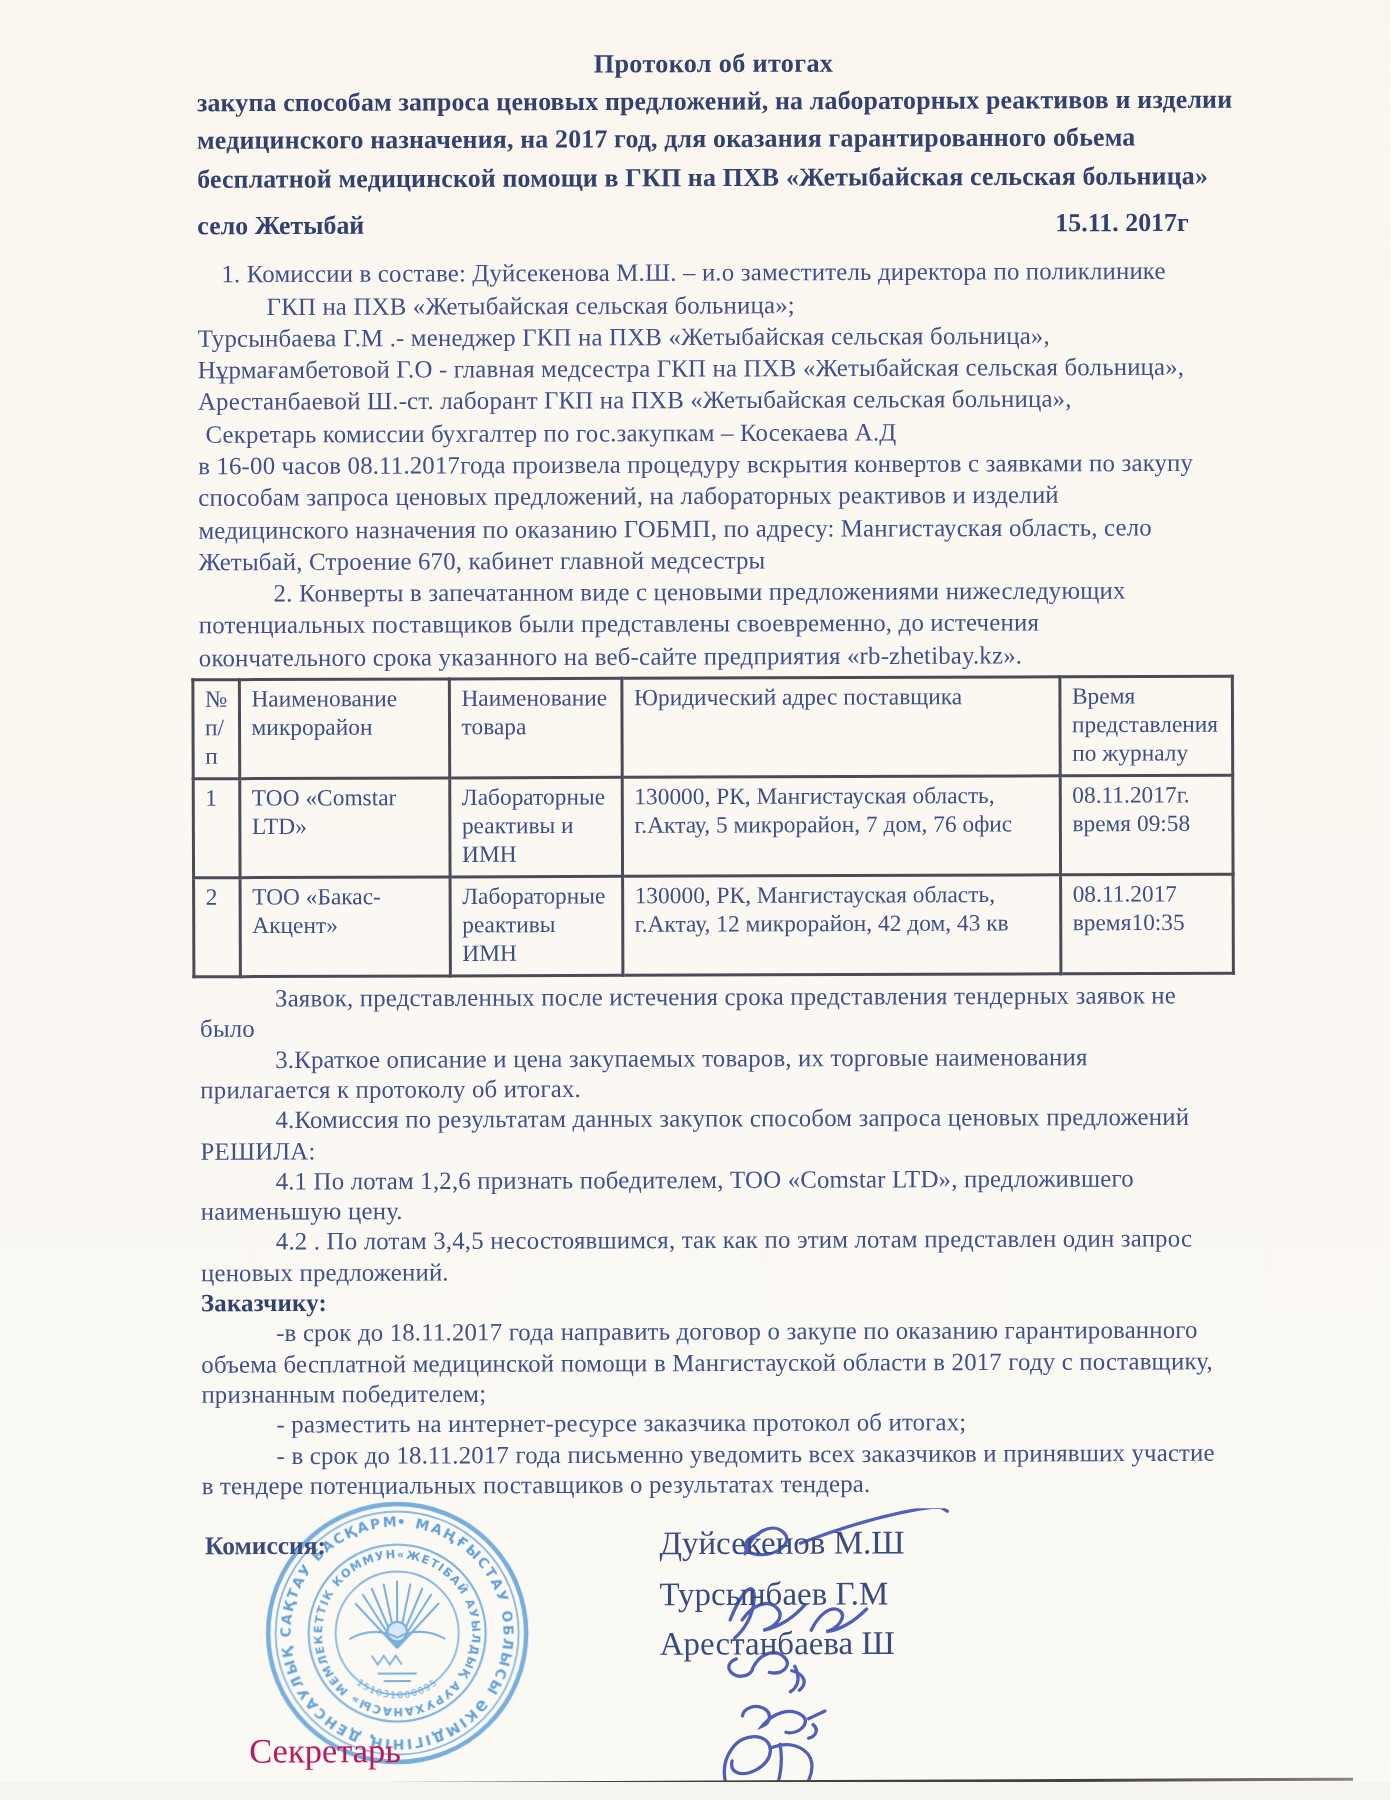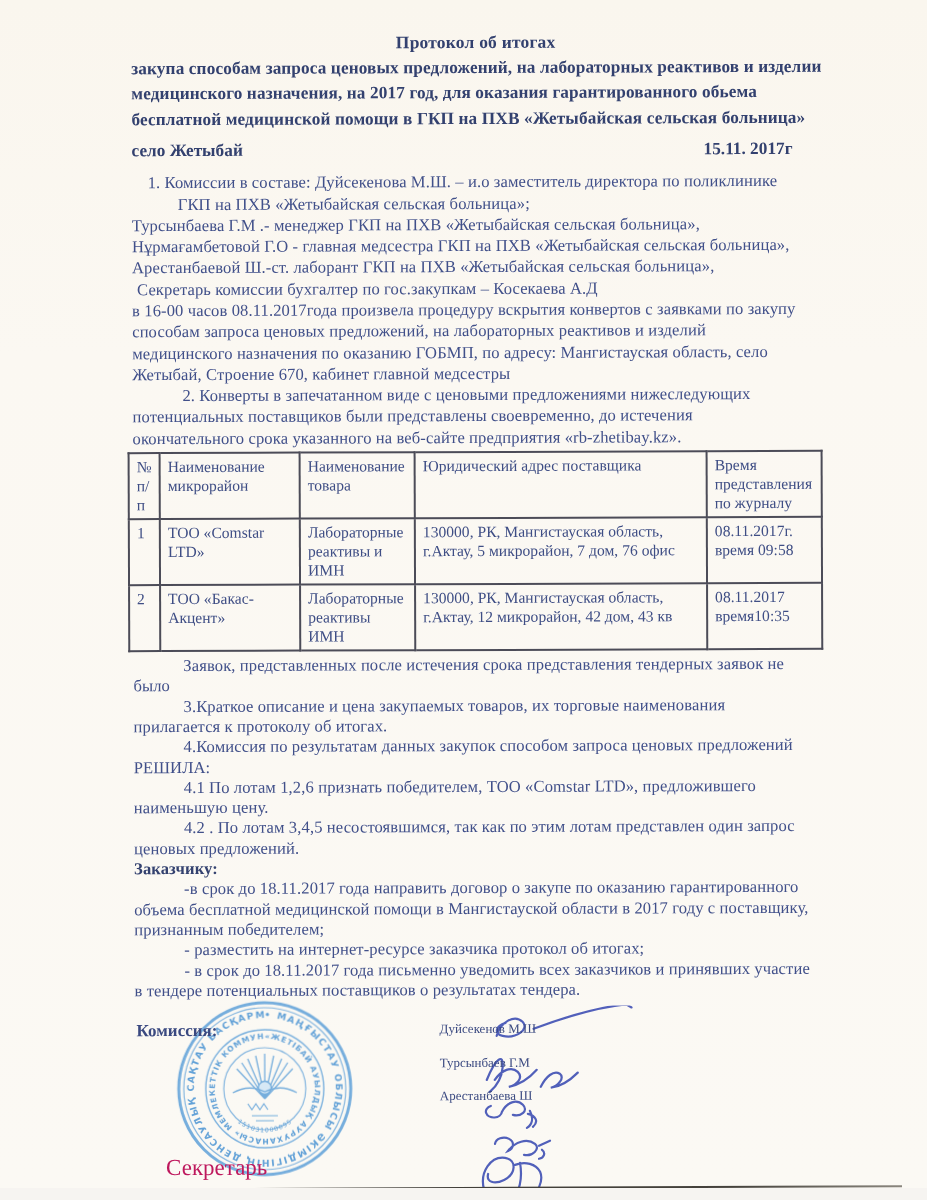--- a/index.html
+++ b/index.html
@@ -56,21 +56,21 @@
   }
   col.c-num{width:31px;}
   col.c-supplier{width:140px;}
   col.c-product{width:115px;}
   col.c-address{width:292px;}
   col.c-time{width:115px;}
   .sigblock{position:relative;height:190px;margin-top:6px;}
   .commission-label{position:absolute;left:2px;top:14px;font-size:17px;color:#3a4980;font-weight:bold;}
   .secretary-label{position:absolute;left:31px;top:148px;font-size:23px;color:#be185d;}
   .names{position:absolute;left:305px;top:6px;}
-  .name{font-size:13px;line-height:33.4px;color:#3a4980;white-space:nowrap;}
+  .name{font-size:22px;line-height:33.4px;color:#3a4980;white-space:nowrap;}
   .stamp{position:absolute;left:34px;top:-14px;filter:blur(0.35px);opacity:0.92;}
   .sigink{position:absolute;left:0;top:0;}
   .scan-bottom{
     position:absolute;left:0;top:1188px;width:927px;height:12px;
     background:#f6f4f1;
   }
   .scan-line{
     position:absolute;left:52px;top:1187px;width:850px;height:2.4px;
     background:linear-gradient(90deg,#6b675f,#3e3c37 20%,#45423c 80%,#8a867e);
     transform:rotate(-0.25deg);

